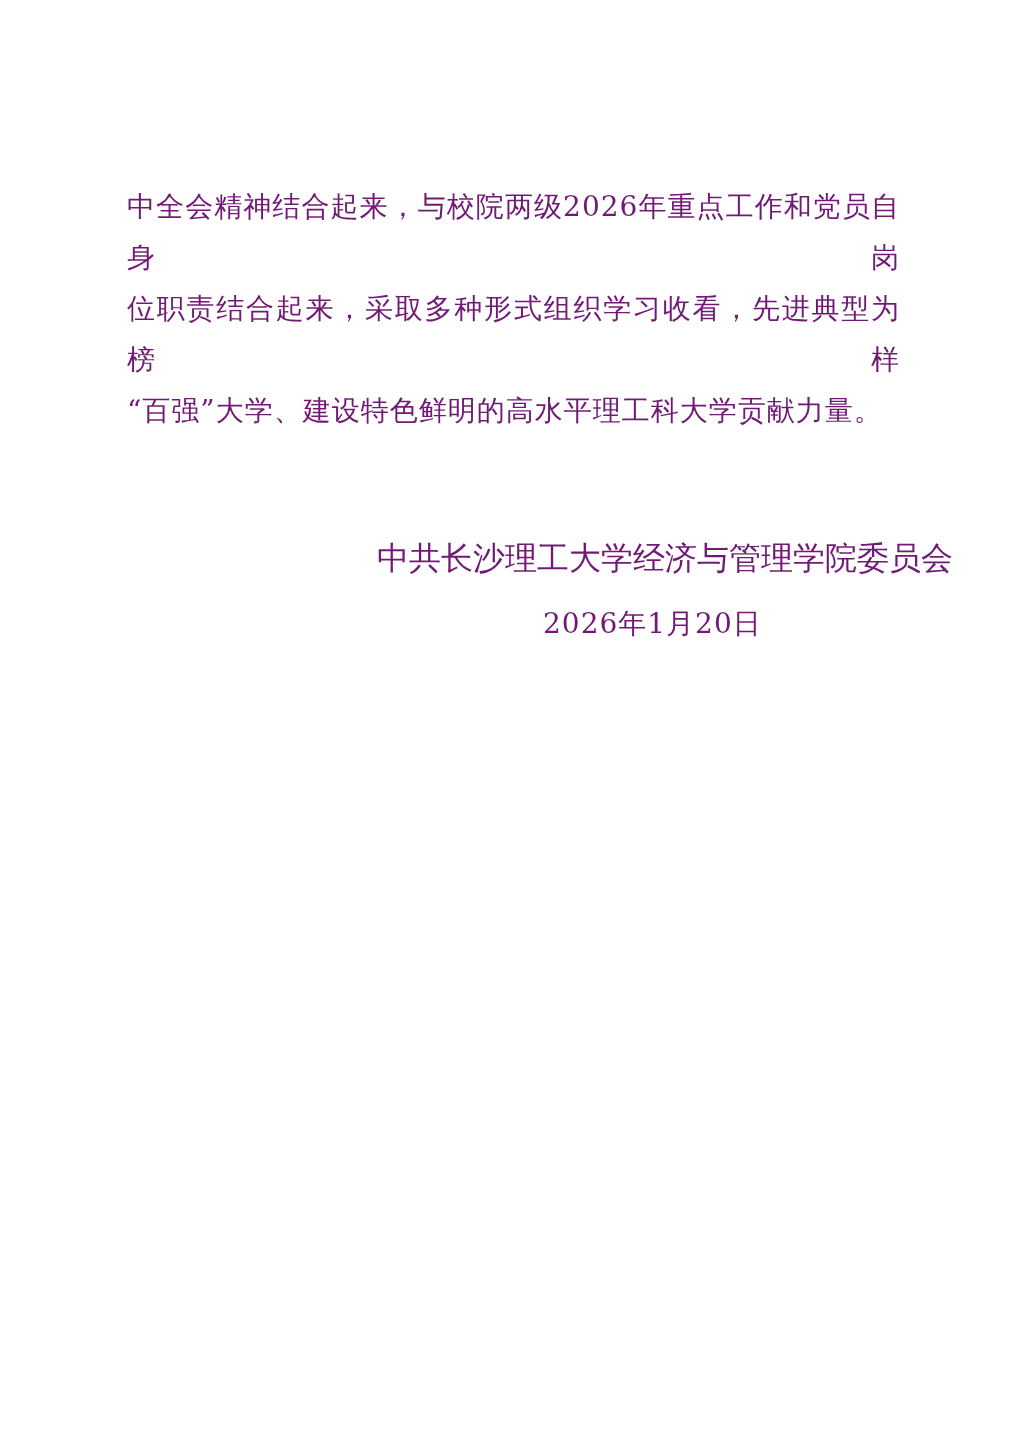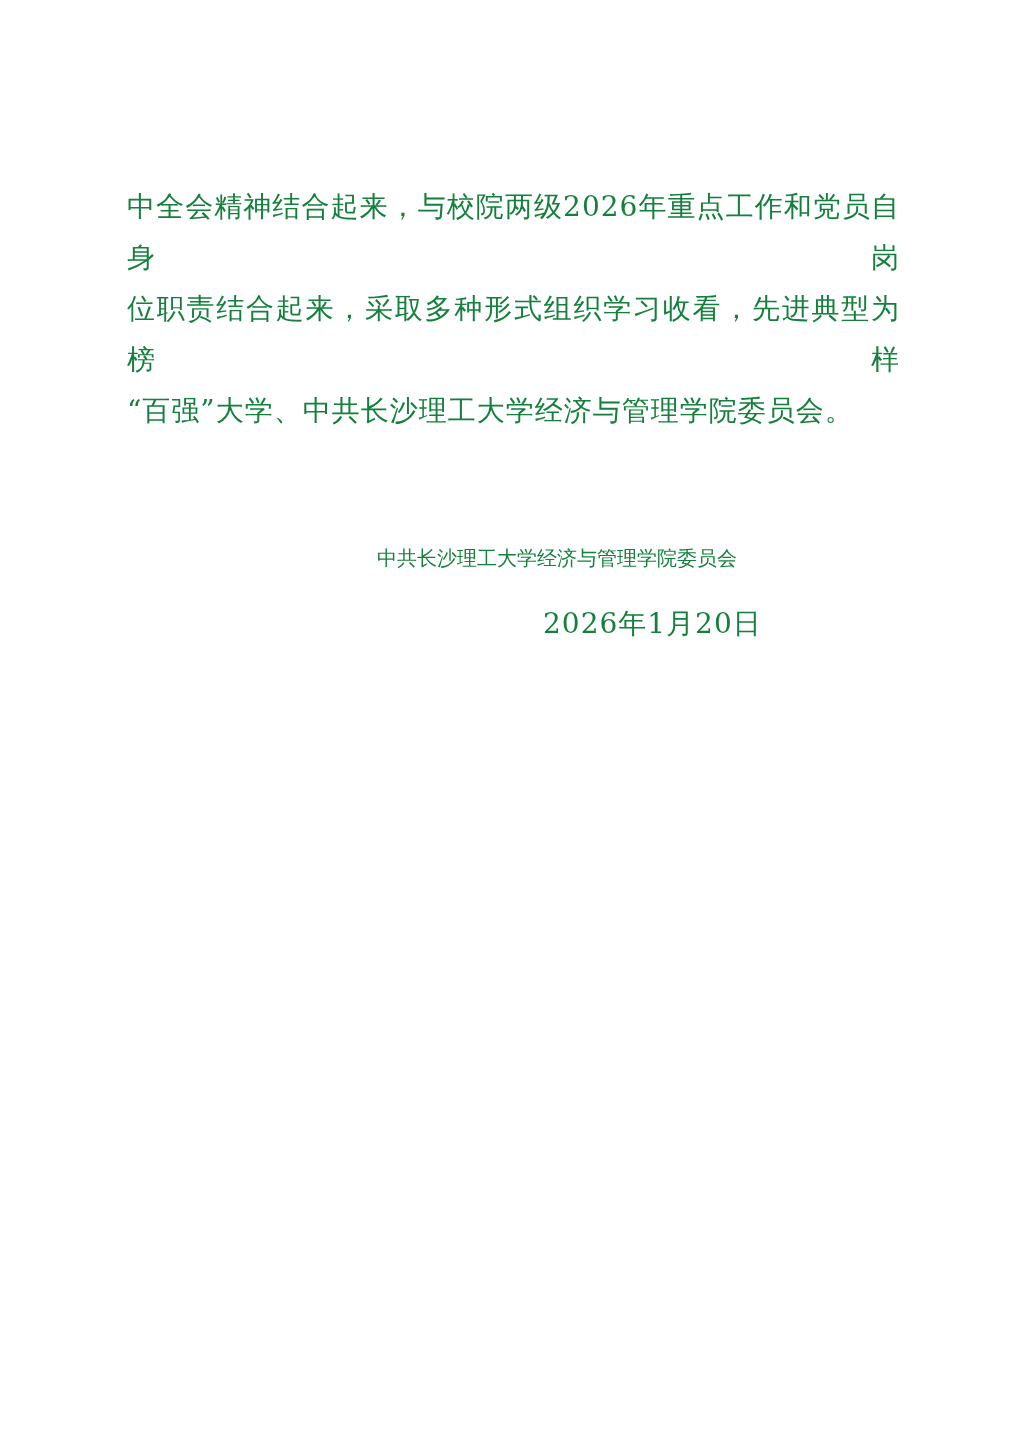--- a/index.html
+++ b/index.html
@@ -7,21 +7,21 @@
     padding: 0;
     background: #ffffff;
   }
   .page {
     position: relative;
     width: 1024px;
     height: 1448px;
     background: #ffffff;
     overflow: hidden;
     font-family: "DejaVu Serif", "Liberation Serif", serif;
-    color: #15803d;
+    color: #701a75;
   }
   .body-text {
     position: absolute;
     left: 127px;
     top: 181px;
     width: 773px;
     font-size: 28px;
     line-height: 51px;
     letter-spacing: 1px;
   }
@@ -30,21 +30,21 @@
   }
   .body-text .line.justified {
     white-space: normal;
     text-align: justify;
     text-align-last: justify;
   }
   .signature-line {
     position: absolute;
     left: 377px;
     top: 542px;
-    font-size: 20px;
+    font-size: 32px;
     line-height: 32px;
     letter-spacing: 0px;
     white-space: nowrap;
   }
   .date-line {
     position: absolute;
     left: 543px;
     top: 590px;
     font-size: 28px;
     line-height: 32px;
@@ -53,17 +53,17 @@
     margin-top: 18px;
   }
 </style>
 </head>
 <body>
 
 <div class="page">
   <div class="body-text">
     <div class="line justified">中全会精神结合起来，与校院两级2026年重点工作和党员自身岗</div>
     <div class="line justified">位职责结合起来，采取多种形式组织学习收看，先进典型为榜样</div>
-    <div class="line">“百强”大学、中共长沙理工大学经济与管理学院委员会。</div>
+    <div class="line">“百强”大学、建设特色鲜明的高水平理工科大学贡献力量。</div>
   </div>
   <div class="signature-line">中共长沙理工大学经济与管理学院委员会</div>
   <div class="date-line">2026年1月20日</div>
 </div>
 
 </body></html>

